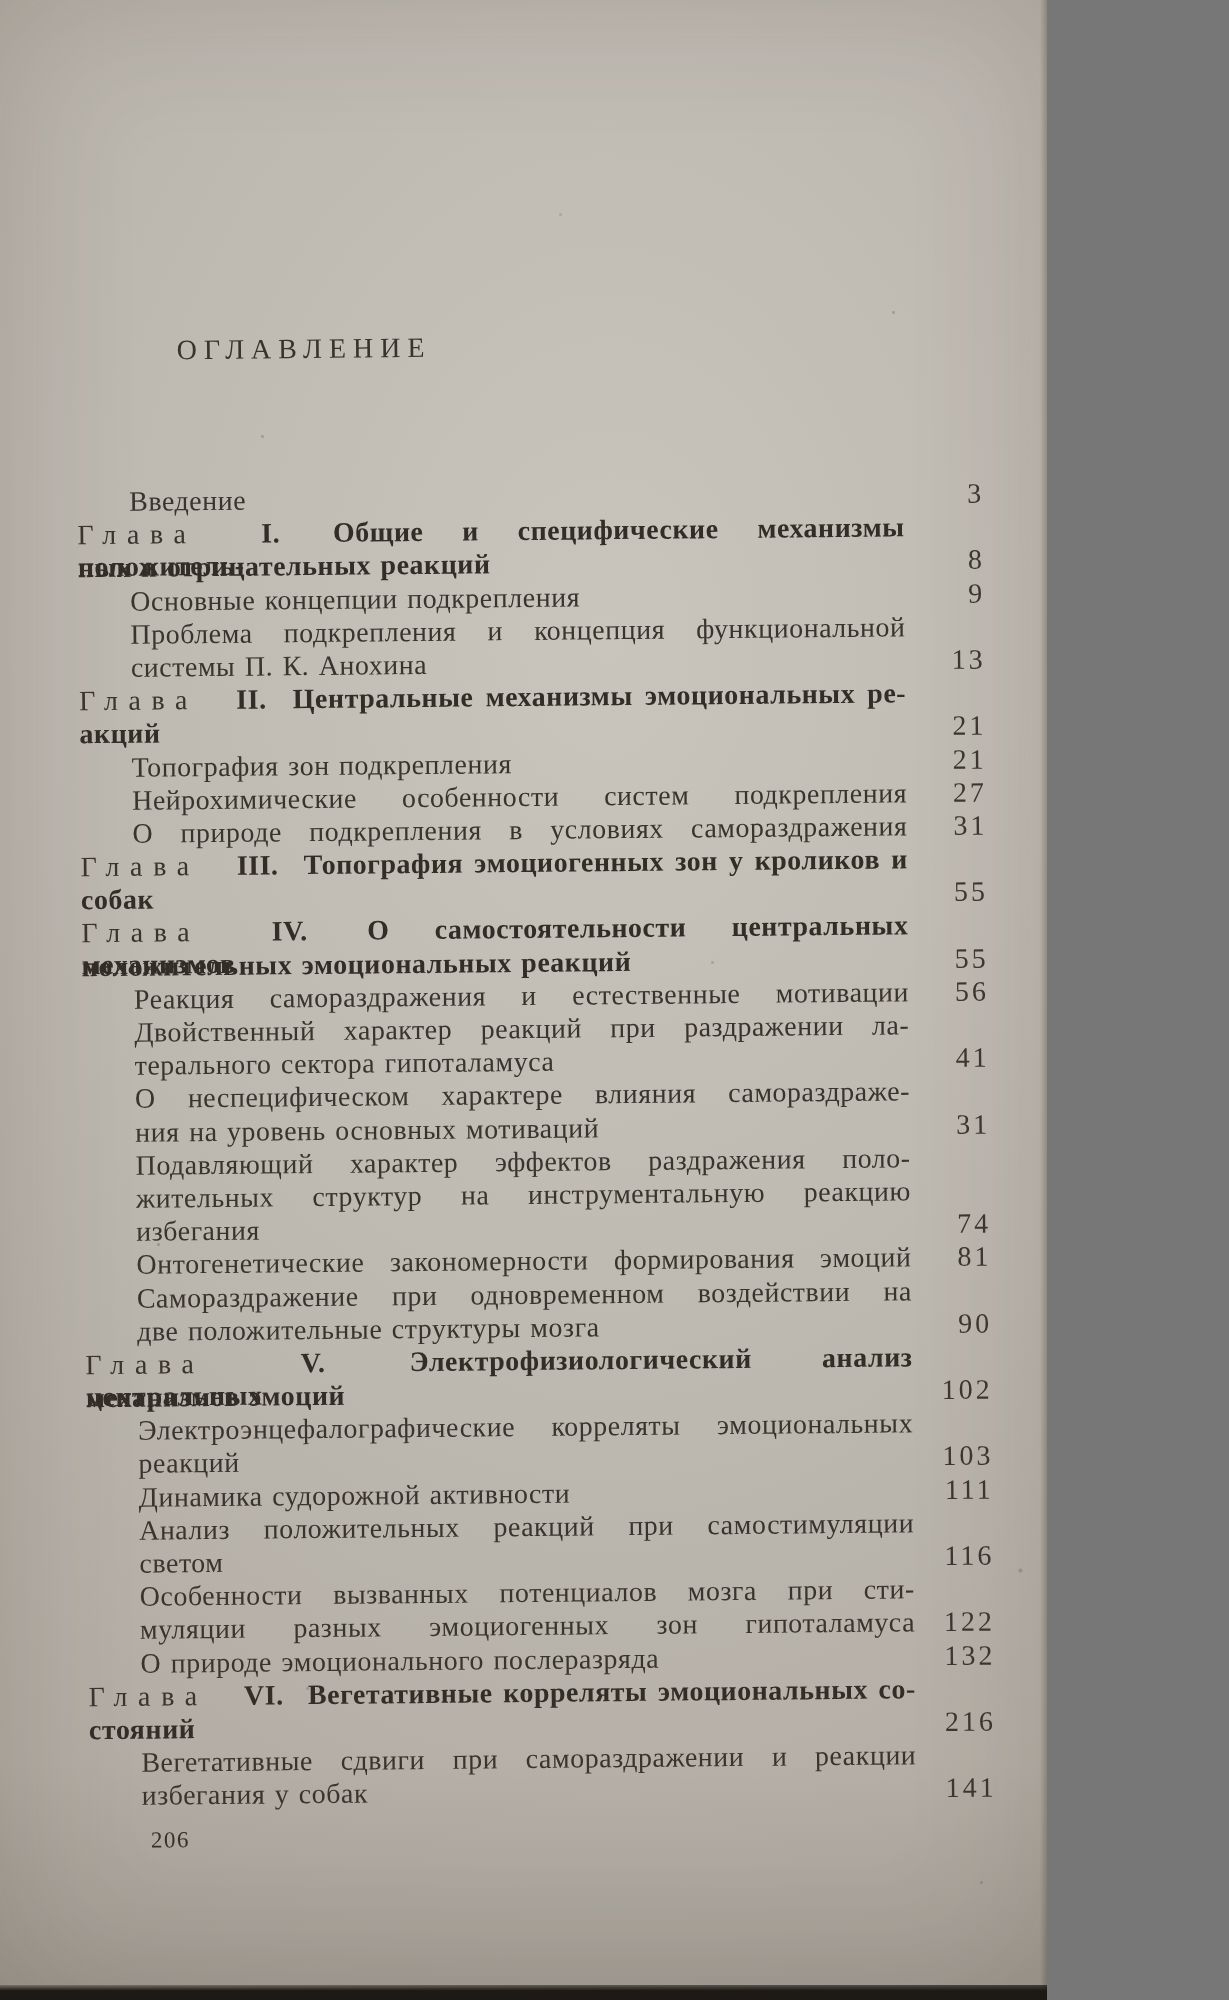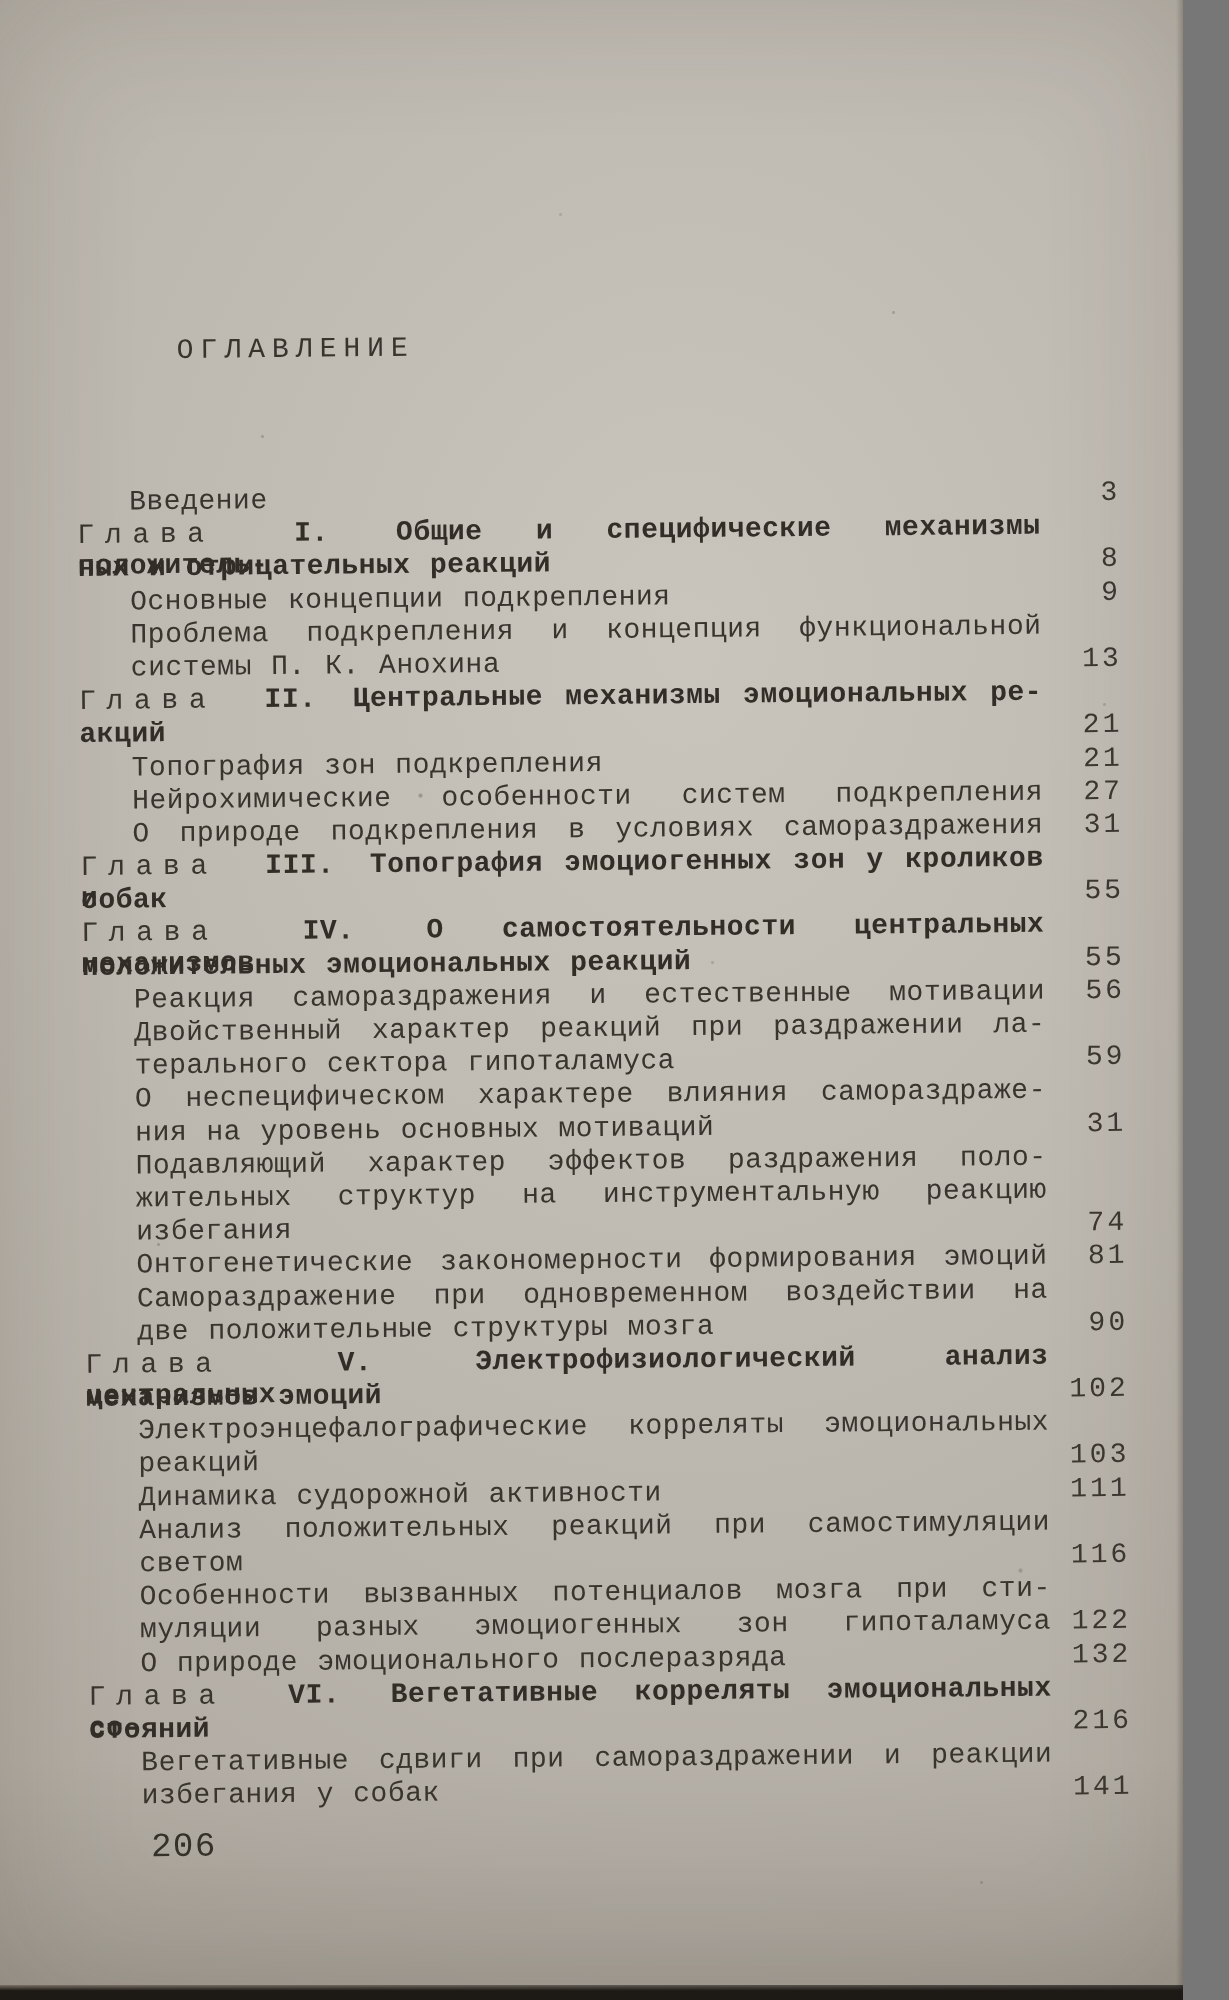--- a/index.html
+++ b/index.html
@@ -1,21 +1,21 @@
 <!DOCTYPE html>
 <html lang="ru"><head>
 <meta charset="utf-8">
 <style>
   html, body { margin: 0; padding: 0; background: #777; }
   .photo {
     position: relative;
-    width: 1183px;
+    width: 1047px;
     height: 2000px;
     overflow: hidden;
-    font-family: Liberation Mono, monospace;
+    font-family: Liberation Serif, serif;
     color: var(--ink, #39342d);
     background:
       linear-gradient(to bottom, rgba(0,0,0,0) 88%, rgba(40,32,25,0.10) 99%),
       radial-gradient(130% 95% at 58% 32%, #c9c4bc 0%, #bcb7af 42%, #ada79e 85%, #a39d93 100%);
     box-shadow: inset 0 0 140px rgba(60,50,38,0.16);
   }
   .right-edge {
     position: absolute; top: 0; right: 0; bottom: 0; width: 7px;
     background: linear-gradient(to left, rgba(60,50,40,0.28), rgba(60,50,40,0));
   }
@@ -71,21 +71,21 @@
   .chapter-numeral { font-weight: 700; color: #322d26; margin: 0 14px 0 26px; }
   .num {
     flex: 0 0 80px; width: 80px;
     text-align: right;
     font-size: 28px;
     letter-spacing: 3px;
     color: #3b362f;
   }
   .folio {
     position: absolute; top: 1824px; left: 143px;
-    font-size: 34px; letter-spacing: 1.5px;
+    font-size: 23px; letter-spacing: 1.5px;
     color: #34302a;
   }
 </style>
 </head>
 <body>
 
 <div class="photo" style="--ink: #39342d; --edge: #1d1914;">
   <div class="specks"></div>
   <div class="content">
     <h1 class="doc-title">ОГЛАВЛЕНИЕ</h1>
@@ -153,21 +153,21 @@
         <div class="row">
           <div class="line indent-1 justify">Реакция самораздражения и естественные мотивации</div>
           <div class="num">56</div>
         </div>
         <div class="row">
           <div class="line indent-1 justify">Двойственный характер реакций при раздражении ла-</div>
           <div class="num"></div>
         </div>
         <div class="row">
           <div class="line indent-1">терального сектора гипоталамуса</div>
-          <div class="num">59</div>
+          <div class="num">41</div>
         </div>
         <div class="row">
           <div class="line indent-1 justify">О неспецифическом характере влияния самораздраже-</div>
           <div class="num"></div>
         </div>
         <div class="row">
           <div class="line indent-1">ния на уровень основных мотиваций</div>
           <div class="num">31</div>
         </div>
         <div class="row">

